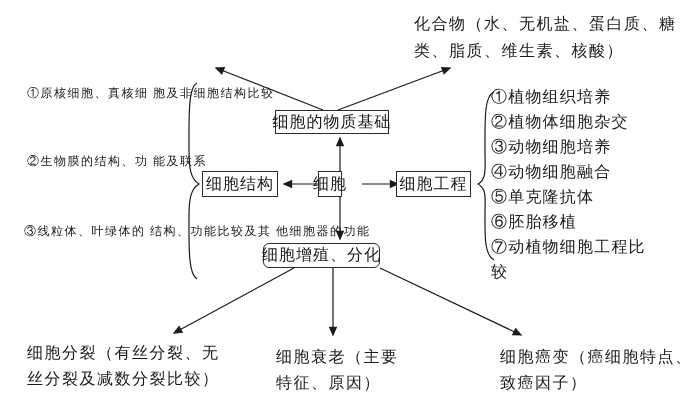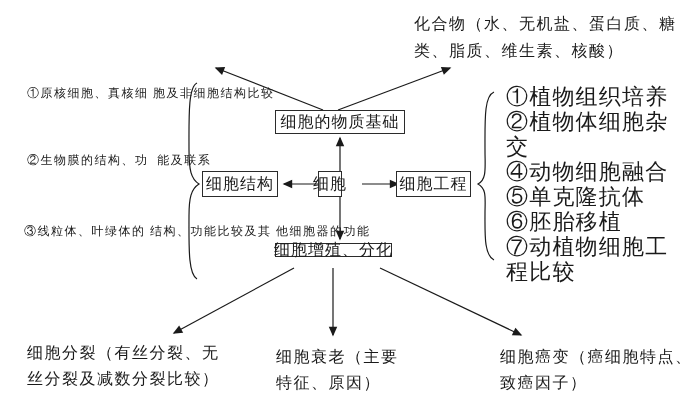--- a/index.html
+++ b/index.html
@@ -25,22 +25,22 @@
     border:1px solid #2b2b2b;
     background:#ffffff;
     display:flex;align-items:center;justify-content:center;
     font-size:16px;
     letter-spacing:1px;
     white-space:nowrap;
     box-sizing:border-box;
   }
   .list-item{display:block;}
   #right-list{
-    position:absolute;left:506px;top:84px;width:168px;
-    font-size:22px;letter-spacing:1.2px;line-height:25px;
+    position:absolute;left:491px;top:84px;width:168px;
+    font-size:16px;letter-spacing:1.2px;line-height:25px;
     white-space:normal;word-break:break-all;
   }
   .left-item{position:absolute;font-size:12px;letter-spacing:1.5px;line-height:27px;}
   .bottom-txt{line-height:26px;}
 </style>
 </head>
 <body>
 
 <div id="canvas">
 
@@ -69,44 +69,45 @@
 
   <div class="txt" style="left:414px;top:10px;">
     <span class="ln">化合物（水、无机盐、蛋白质、糖</span>
     <span class="ln">类、脂质、维生素、核酸）</span>
   </div>
 
   <div class="left-item" style="left:27px;top:80px;">
     <span class="ln">①原核细胞、真核细</span>
     <span class="ln">胞及非细胞结构比较</span>
   </div>
-  <div class="left-item" style="left:27px;top:148px;font-family:Liberation Mono, monospace;">
+  <div class="left-item" style="left:27px;top:148px;">
     <span class="ln">②生物膜的结构、功</span>
     <span class="ln">能及联系</span>
   </div>
   <div class="left-item" style="left:24px;top:218px;">
     <span class="ln">③线粒体、叶绿体的</span>
     <span class="ln">结构、功能比较及其</span>
     <span class="ln">他细胞器的功能</span>
   </div>
 
   <div id="right-list">
     <span class="list-item">①植物组织培养</span>
     <span class="list-item">②植物体细胞杂交</span>
+    <span class="list-item">③动物细胞培养</span>
     <span class="list-item">④动物细胞融合</span>
     <span class="list-item">⑤单克隆抗体</span>
     <span class="list-item">⑥胚胎移植</span>
     <span class="list-item">⑦动植物细胞工程比较</span>
   </div>
 
-  <div class="node" style="left:275px;top:110px;width:130px;height:24px;">细胞的物质基础</div>
+  <div class="node" style="left:275px;top:110px;width:114px;height:24px;">细胞的物质基础</div>
   <div class="node" style="left:202px;top:171px;width:76px;height:26px;">细胞结构</div>
   <div class="node" style="left:318px;top:171px;width:24px;height:26px;">细胞</div>
   <div class="node" style="left:396px;top:171px;width:75px;height:26px;">细胞工程</div>
-  <div class="node" style="left:275px;top:243px;width:117px;height:14px;">细胞增殖、分化</div>
+  <div class="node" style="left:263px;top:243px;width:117px;height:25px;border-radius:6px;">细胞增殖、分化</div>
 
   <div class="txt bottom-txt" style="left:27px;top:340px;">
     <span class="ln">细胞分裂（有丝分裂、无</span>
     <span class="ln">丝分裂及减数分裂比较）</span>
   </div>
   <div class="txt bottom-txt" style="left:276px;top:344px;">
     <span class="ln">细胞衰老（主要</span>
     <span class="ln">特征、原因）</span>
   </div>
   <div class="txt bottom-txt" style="left:500px;top:344px;">

